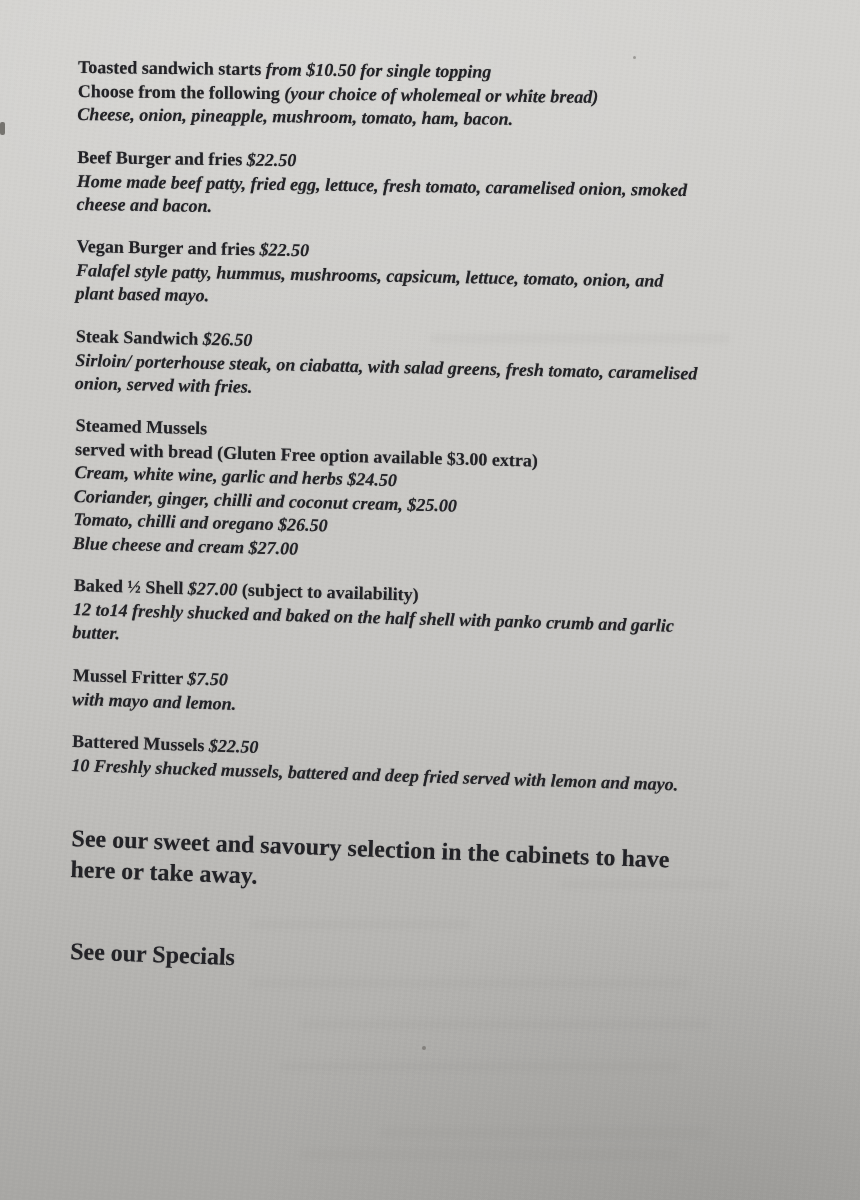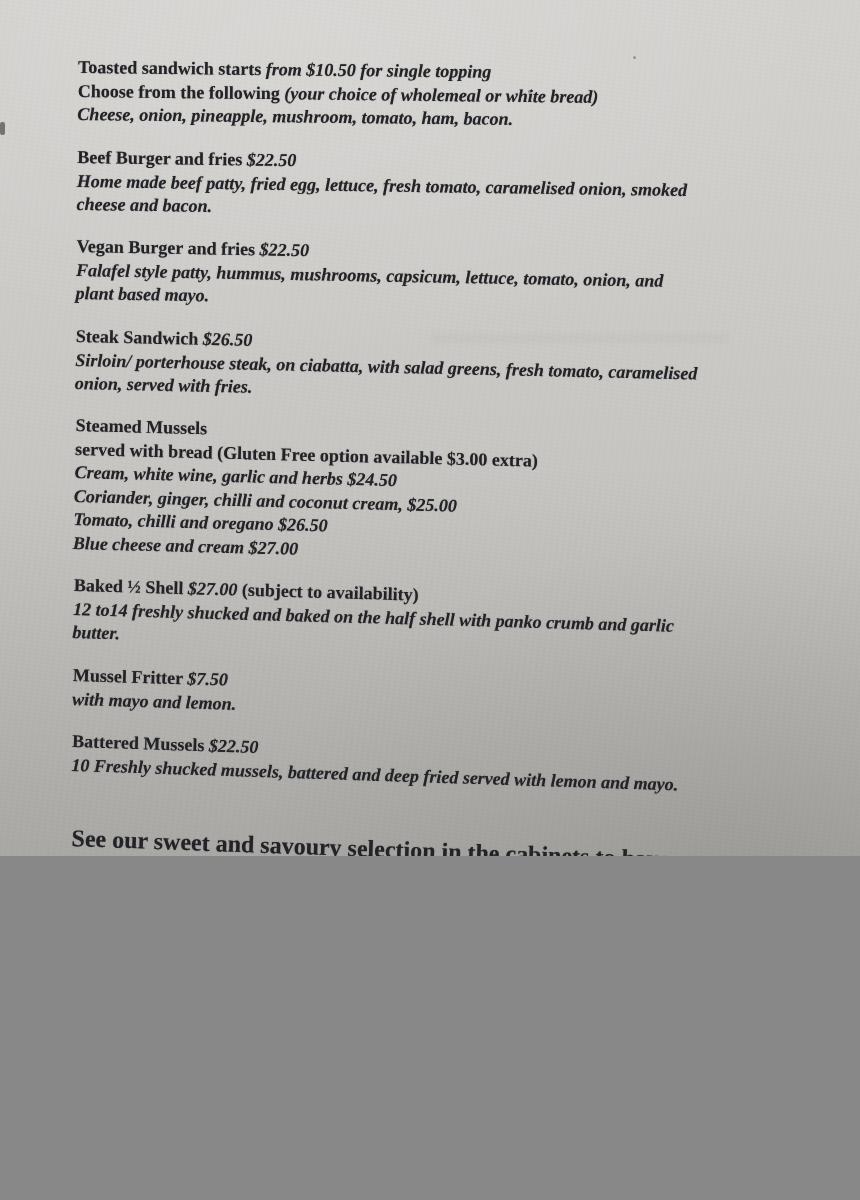--- a/index.html
+++ b/index.html
@@ -1,17 +1,17 @@
 <!DOCTYPE html>
 <html><head>
 <meta charset="utf-8">
 <style>
   html,body{margin:0;padding:0;background:#888;}
   .photo{
-    position:relative;width:860px;height:856px;overflow:hidden;
+    position:relative;width:860px;height:1200px;overflow:hidden;
     font-family:"Liberation Serif","DejaVu Serif",serif;
     color:#232327;
     background:
       radial-gradient(900px 520px at 35% 6%, rgba(255,255,255,.12), rgba(255,255,255,0) 60%),
       radial-gradient(800px 560px at 85% 102%, rgba(55,55,52,.10), rgba(55,55,52,0) 60%),
       linear-gradient(179deg,#d4d3d0 0%,#cdccc9 32%,#c7c6c3 55%,#b7b6b3 78%,#a8a7a4 100%);
   }
   .grain{
     position:absolute;inset:0;pointer-events:none;opacity:.55;
     background-image:

